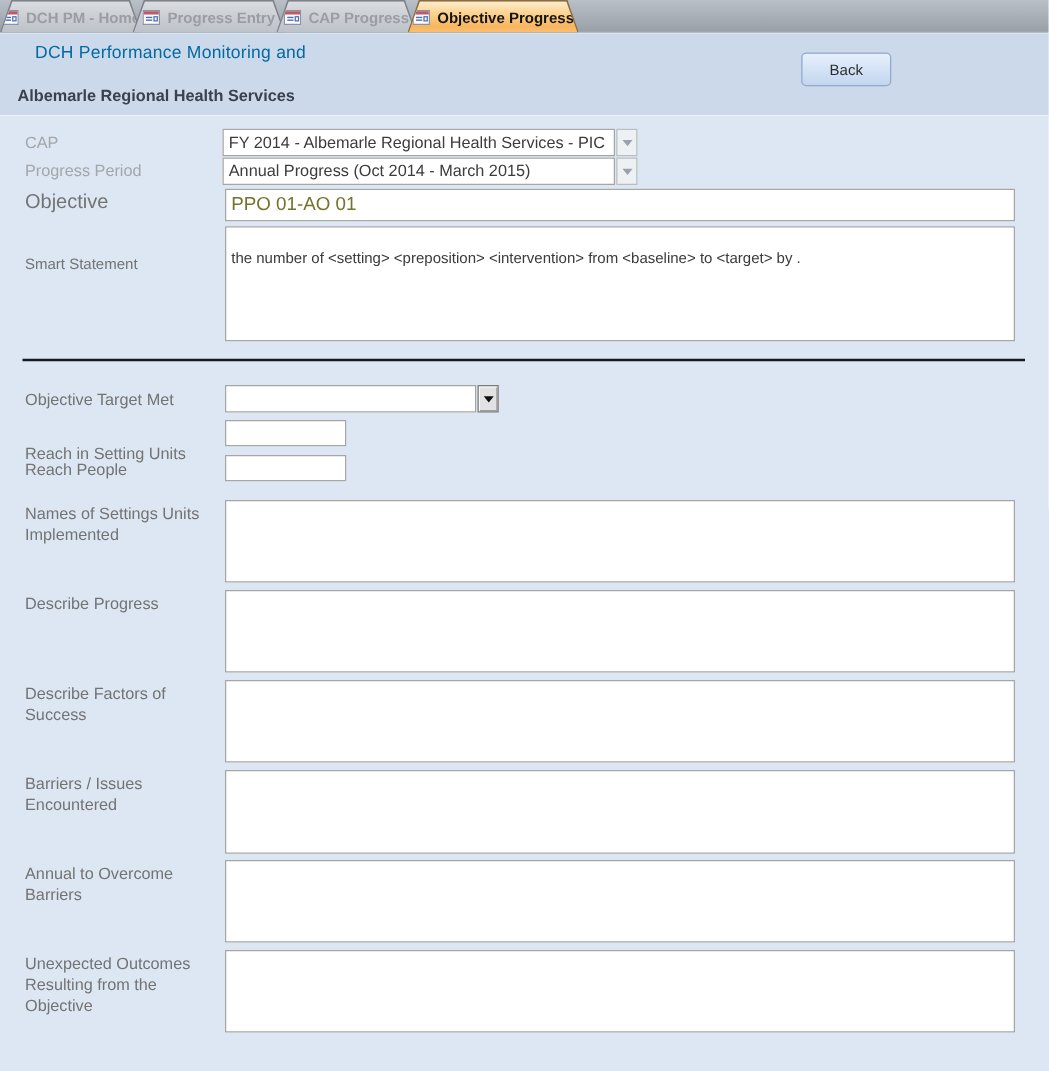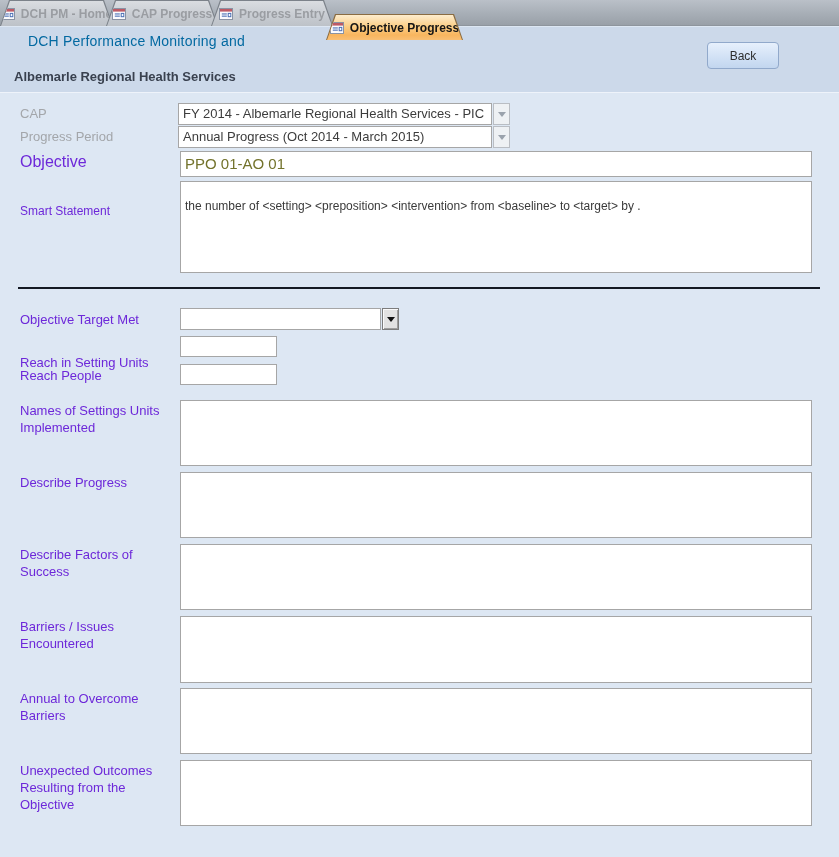--- a/index.html
+++ b/index.html
@@ -12,37 +12,37 @@
     background:linear-gradient(180deg,#bac0c8 0%, #a7aeb6 55%, #99a0a8 100%);
     border-bottom:1px solid #8e959d; display:flex; align-items:stretch; }
   .tab { position:relative; height:26px; margin-left:-7px; cursor:default; }
   .tab:first-child { margin-left:0; }
   .tab .shape, .tab .inner { clip-path:polygon(9px 0, calc(100% - 9px) 0, 100% 100%, 0 100%); }
   .tab .shape { position:absolute; inset:0; background:#7c828a; }
   .tab .inner { position:absolute; left:1px; right:1px; top:1px; bottom:0;
     background:linear-gradient(180deg,#dadde1 0%, #c9cdd3 55%, #bdc2c8 100%);
     display:flex; align-items:center; justify-content:center; gap:6px; }
   .tab .label { font-size:12px; font-weight:bold; color:#9a9da2; white-space:nowrap; }
-  .tab.active { z-index:5;margin-top:14px; }
+  .tab.active { z-index:5; }
   .tab.active .shape { background:#8a6c42; }
   .tab.active .inner { background:linear-gradient(180deg,#fdeccd 0%, #fbcf88 45%, #f8b55e 80%, #f9bf74 100%); }
   .tab.active .label { color:#151515; }
   .form-icon { width:14px; height:12px; flex:0 0 auto; }
 
   
   .header { position:absolute; left:0; top:27px; width:839px; height:66px; background:#ccd9ea; border-bottom:1px solid #eef3fa; }
   .title { position:absolute; left:14px; top:6px; font-size:14px; color:#0369a1; letter-spacing:0.2px;margin-left:14px; }
   .subtitle { position:absolute; left:14px; top:42px; font-size:13px; font-weight:bold; color:#39414f; }
-  .back-btn { position:absolute; left:707px; top:15px; width:72px; height:27px;
+  .back-btn { position:absolute; left:641px; top:15px; width:72px; height:27px;
     background:linear-gradient(180deg,#e7f0fc 0%, #d4e3f6 50%, #c2d6ef 100%);
     border:1px solid #91a9cb; border-radius:4px; font-size:12px; color:#2e2e2e;
     font-family:"Liberation Sans",sans-serif; cursor:pointer; }
 
   
-  .lbl { position:absolute; left:20px; font-size:13px; color:#6d28d9; line-height:17px; }
+  .lbl { position:absolute; left:20px; font-size:13px; color:#737373; line-height:17px; }
   .lbl.muted { color:#a3a6aa; }
   .box { background:#fff; border:1px solid #a6a6a6; }
 
   .combo { position:absolute; display:flex; }
   .combo .val { background:#fff; border:1px solid #a6a6a6; height:22px; font-size:13px; color:#3c3c3c;
     padding:2px 3px 0 4px; white-space:nowrap; overflow:hidden; }
   .combo .btn { width:17px; height:22px; margin-left:1px; display:flex; align-items:center; justify-content:center; }
   .combo.disabled .btn { background:#eef1f4; border:1px solid #b9bdc3; }
   .combo.disabled .btn .arrow { width:0; height:0; border-left:4px solid transparent; border-right:4px solid transparent; border-top:5px solid #9aa2ac; }
   .combo.enabled .btn { background:#e2e2e2; border:1px solid #7d7d7d;
@@ -71,44 +71,44 @@
         <svg class="form-icon" viewBox="0 0 14 12">
           <rect x="0.5" y="0.5" width="13" height="11" fill="#fbfbfd" stroke="#8a93a4"></rect>
           <rect x="1" y="1" width="12" height="2.6" fill="#bd5a66"></rect>
           <rect x="2.8" y="5.4" width="5" height="1.1" fill="#4a6fb5"></rect>
           <rect x="2.8" y="7.6" width="5" height="1.1" fill="#4a6fb5"></rect>
           <rect x="9.2" y="5.4" width="2.6" height="3.3" fill="none" stroke="#4a6fb5"></rect>
         </svg>
         <span class="label">DCH PM - Home</span>
       </div>
     </div>
+    <div class="tab" style="width:122px;">
+      <div class="shape"></div>
+      <div class="inner">
+        <svg class="form-icon" viewBox="0 0 14 12">
+          <rect x="0.5" y="0.5" width="13" height="11" fill="#fbfbfd" stroke="#8a93a4"></rect>
+          <rect x="1" y="1" width="12" height="2.6" fill="#bd5a66"></rect>
+          <rect x="2.8" y="5.4" width="5" height="1.1" fill="#4a6fb5"></rect>
+          <rect x="2.8" y="7.6" width="5" height="1.1" fill="#4a6fb5"></rect>
+          <rect x="9.2" y="5.4" width="2.6" height="3.3" fill="none" stroke="#4a6fb5"></rect>
+        </svg>
+        <span class="label">Progress Entry</span>
+      </div>
+    </div>
     <div class="tab" style="width:112px;">
       <div class="shape"></div>
       <div class="inner">
         <svg class="form-icon" viewBox="0 0 14 12">
           <rect x="0.5" y="0.5" width="13" height="11" fill="#fbfbfd" stroke="#8a93a4"></rect>
           <rect x="1" y="1" width="12" height="2.6" fill="#bd5a66"></rect>
           <rect x="2.8" y="5.4" width="5" height="1.1" fill="#4a6fb5"></rect>
           <rect x="2.8" y="7.6" width="5" height="1.1" fill="#4a6fb5"></rect>
           <rect x="9.2" y="5.4" width="2.6" height="3.3" fill="none" stroke="#4a6fb5"></rect>
         </svg>
         <span class="label">CAP Progress</span>
-      </div>
-    </div>
-    <div class="tab" style="width:122px;">
-      <div class="shape"></div>
-      <div class="inner">
-        <svg class="form-icon" viewBox="0 0 14 12">
-          <rect x="0.5" y="0.5" width="13" height="11" fill="#fbfbfd" stroke="#8a93a4"></rect>
-          <rect x="1" y="1" width="12" height="2.6" fill="#bd5a66"></rect>
-          <rect x="2.8" y="5.4" width="5" height="1.1" fill="#4a6fb5"></rect>
-          <rect x="2.8" y="7.6" width="5" height="1.1" fill="#4a6fb5"></rect>
-          <rect x="9.2" y="5.4" width="2.6" height="3.3" fill="none" stroke="#4a6fb5"></rect>
-        </svg>
-        <span class="label">Progress Entry</span>
       </div>
     </div>
     <div class="tab active" style="width:137px;">
       <div class="shape"></div>
       <div class="inner">
         <svg class="form-icon" viewBox="0 0 14 12">
           <rect x="0.5" y="0.5" width="13" height="11" fill="#fbfbfd" stroke="#8a93a4"></rect>
           <rect x="1" y="1" width="12" height="2.6" fill="#bd5a66"></rect>
           <rect x="2.8" y="5.4" width="5" height="1.1" fill="#4a6fb5"></rect>
           <rect x="2.8" y="7.6" width="5" height="1.1" fill="#4a6fb5"></rect>

